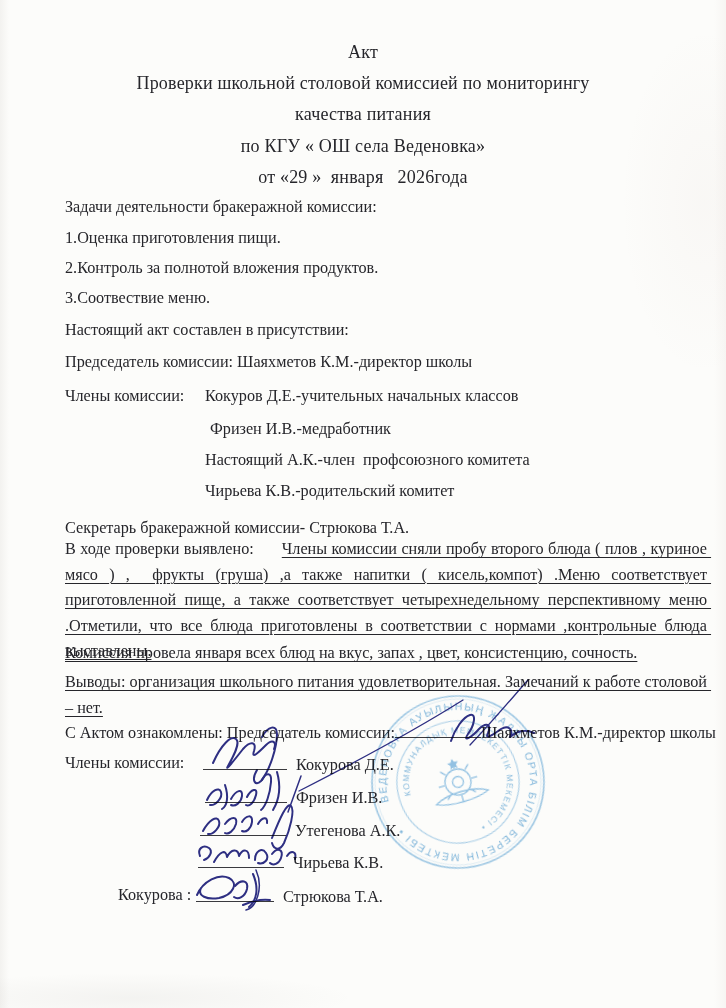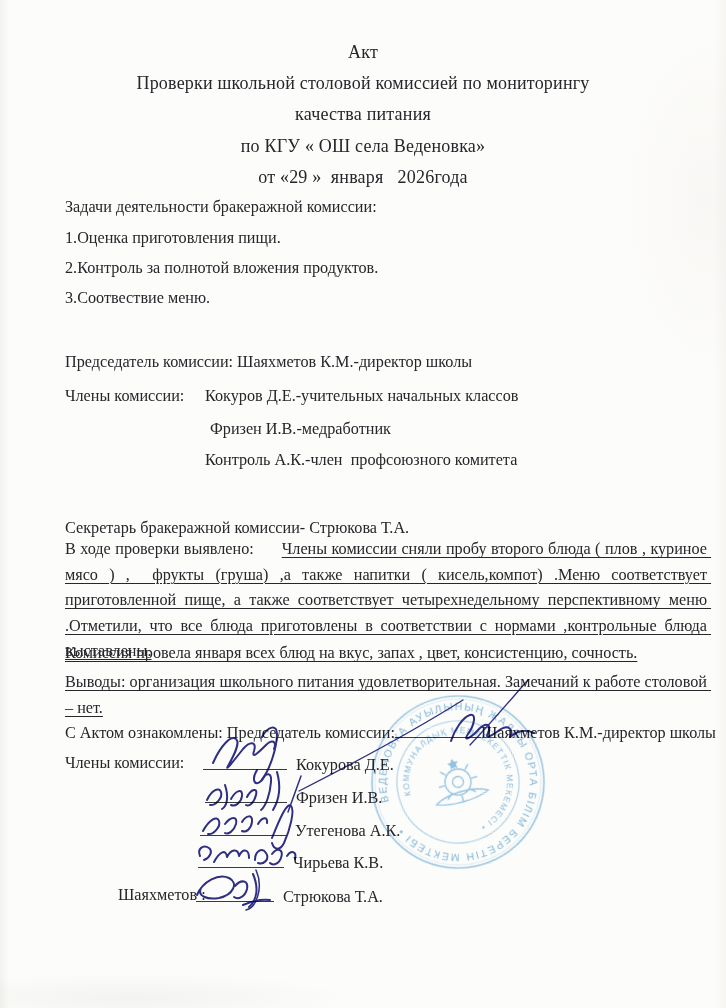--- a/index.html
+++ b/index.html
@@ -42,46 +42,48 @@
   <div class="abs center" style="top:73px">Проверки школьной столовой комиссией по мониторингу</div>
   <div class="abs center" style="top:104px">качества питания</div>
   <div class="abs center" style="top:136px">по КГУ « ОШ села Веденовка»</div>
   <div class="abs center pre" style="top:167px">от «29 »  января   2026года</div>
 
   <div class="abs" style="top:198px;left:65px">Задачи деятельности бракеражной комиссии:</div>
   <div class="abs" style="top:229px;left:65px">1.Оценка приготовления пищи.</div>
   <div class="abs" style="top:259px;left:65px">2.Контроль за полнотой вложения продуктов.</div>
   <div class="abs" style="top:289px;left:65px">3.Соотвествие меню.</div>
 
+  <div class="abs" style="top:321px;left:65px">Настоящий акт составлен в присутствии:</div>
   <div class="abs" style="top:353px;left:65px">Председатель комиссии: Шаяхметов К.М.-директор школы</div>
 
   <div class="abs" style="top:387px;left:65px">Члены комиссии:</div>
   <div class="abs pre" style="top:420px;left:210px">Фризен И.В.-медработник</div>
   <div class="abs pre" style="top:387px;left:205px">Кокуров Д.Е.-учительных начальных классов</div>
-  <div class="abs pre" style="top:451px;left:205px">Контроль А.К.-член  профсоюзного комитета</div>
+  <div class="abs pre" style="top:451px;left:205px">Настоящий А.К.-член  профсоюзного комитета</div>
+  <div class="abs pre" style="top:482px;left:205px">Чирьева К.В.-родительский комитет</div>
 
   <div class="abs" style="top:519px;left:65px">Секретарь бракеражной комиссии- Стрюкова Т.А.</div>
 
   <p class="para" style="top:537px;margin:0"><span class="findings-label">В ходе проверки выявлено:</span><span class="ul">Члены комиссии сняли пробу второго блюда ( плов , куриное мясо ) ,  фрукты (груша) ,а также напитки ( кисель,компот) .Меню соответствует приготовленной пище, а также соответствует четырехнедельному перспективному меню .Отметили, что все блюда приготовлены в соответствии с нормами ,контрольные блюда выставлены.</span></p>
 
   <div class="abs" style="top:644px;left:65px"><span class="ul">Комиссия провела января всех блюд на вкус, запах , цвет, консистенцию, сочность.</span></div>
 
   <p class="para" style="top:670px;margin:0"><span class="ul">Выводы: организация школьного питания удовлетворительная. Замечаний к работе столовой – нет.</span></p>
 
   <div class="abs" style="top:722px;left:65px">
     <span>С Актом ознакомлены: Председатель комиссии:</span><span class="sigline" style="width:86px"></span><span>Шаяхметов К.М.-директор школы</span>
   </div>
 
   <div class="abs" style="top:754px;left:65px">Члены комиссии:</div>
   <div class="abs" style="top:754px;left:203px"><span class="sigline" style="width:84px"></span><span class="signame">Кокурова Д.Е.</span></div>
   <div class="abs" style="top:787px;left:205px"><span class="sigline" style="width:82px"></span><span class="signame">Фризен И.В.</span></div>
   <div class="abs" style="top:820px;left:200px"><span class="sigline" style="width:86px"></span><span class="signame">Утегенова А.К.</span></div>
   <div class="abs" style="top:852px;left:198px"><span class="sigline" style="width:86px"></span><span class="signame">Чирьева К.В.</span></div>
 
-  <div class="abs" style="top:886px;left:118px">Шаяхметов :</div>
+  <div class="abs" style="top:886px;left:118px">Кокурова :</div>
   <div class="abs" style="top:886px;left:196px"><span class="sigline" style="width:78px"></span><span class="signame">Стрюкова Т.А.</span></div>
 
   <svg class="overlay" viewBox="0 0 726 1008">
     <defs>
       <filter id="soft">
           <feGaussianBlur stdDeviation="0.35"></feGaussianBlur>
         </filter>
       <path id="ringO" d="M -72 0 A 72 72 0 1 1 72 0 A 72 72 0 1 1 -72 0"></path>
       <path id="ringI" d="M -49 0 A 49 49 0 1 1 49 0 A 49 49 0 1 1 -49 0"></path>
     </defs>

